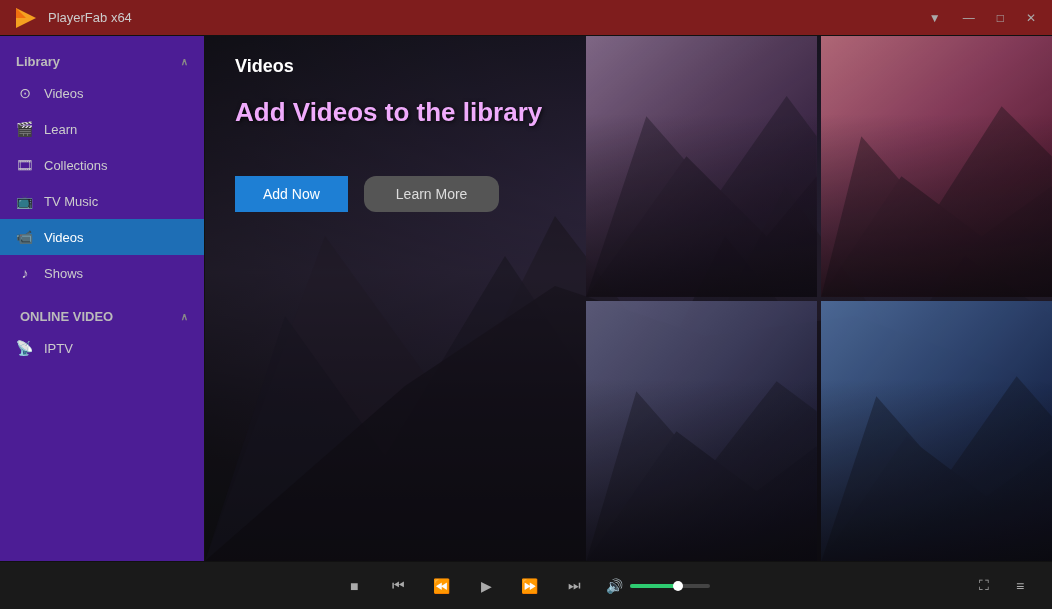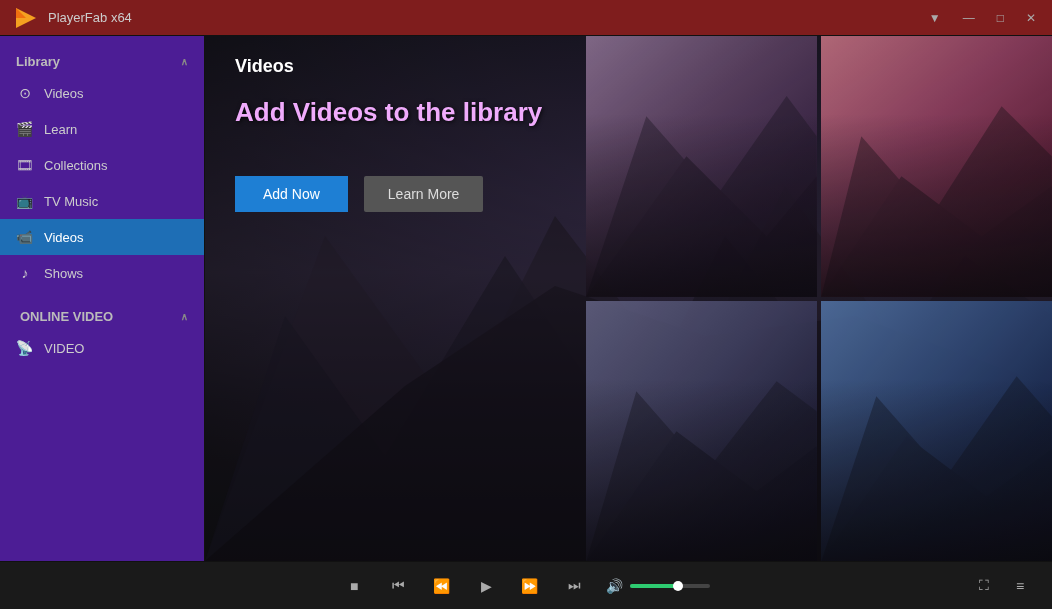--- a/index.html
+++ b/index.html
@@ -221,23 +221,23 @@
       padding: 10px 28px;
       font-size: 14px;
       font-weight: 500;
       border-radius: 0;
       cursor: pointer;
     }
     .btn-learn-more {
       background: #555;
       color: #ddd;
       border: none;
-      padding: 10px 24px;
+      padding: 10px 32px;
       font-size: 14px;
-      border-radius: 2px;
+      border-radius: 12px;
       cursor: pointer;
     }
     .player-btn {
       color: #aaa;
       font-size: 14px;
       cursor: pointer;
       background: none;
       border: none;
       display: flex;
       align-items: center;
@@ -354,21 +354,21 @@
       <span>Shows</span>
     </div>
 
     <div class="sidebar-section-header online-video-header">
       <span>ONLINE VIDEO</span>
       <span class="chevron">∧</span>
     </div>
 
     <div class="sidebar-item">
       <span class="sidebar-icon">📡</span>
-      <span>VIDEO</span>
+      <span>IPTV</span>
     </div>
   </div>
 
   <div class="content-area">
 
     <div class="bg-scene">
 
       <svg style="position:absolute;inset:0;width:100%;height:100%;opacity:0.6" viewBox="0 0 847 525" preserveAspectRatio="xMidYMid slice">
         <defs>
           <radialGradient id="sky" cx="50%" cy="30%" r="70%">

